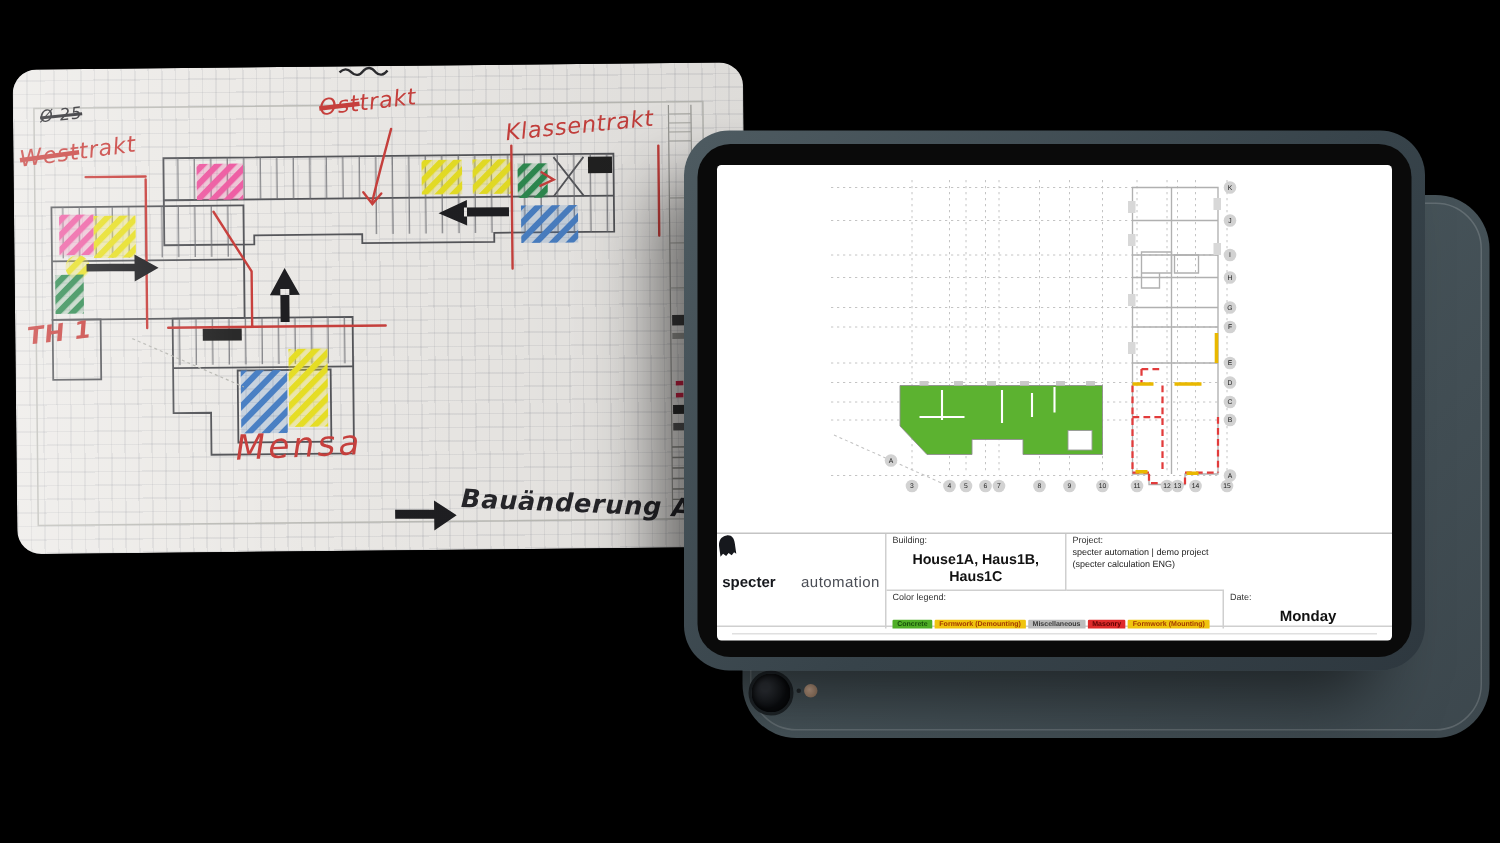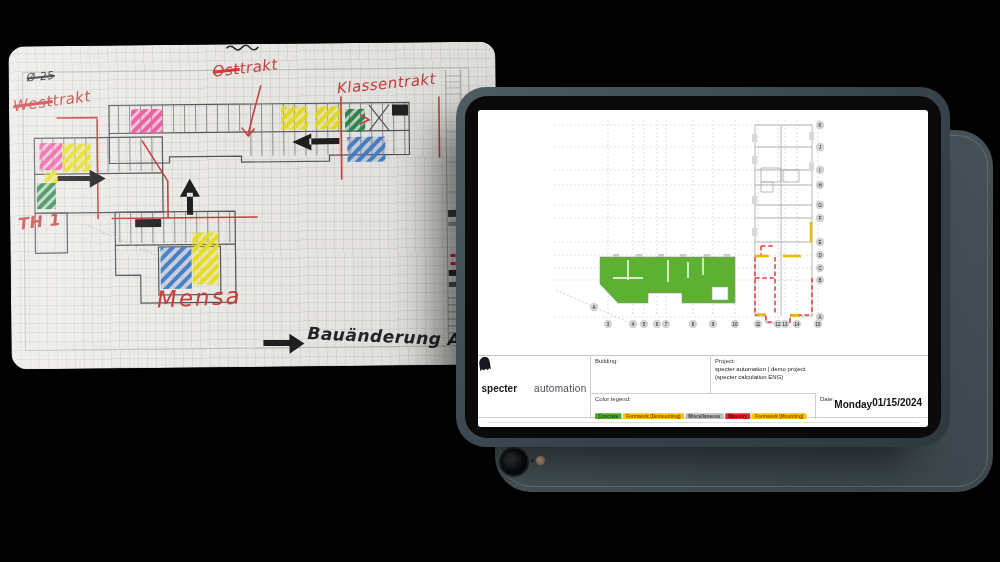--- a/index.html
+++ b/index.html
@@ -52,21 +52,21 @@
   .b-r{border-right:1px solid #cfcfcf;} .b-b{border-bottom:1px solid #cfcfcf;}
   .lbl{font-size:6px;color:#333;line-height:1.2;}
   .val{font-size:9.5px;font-weight:bold;text-align:center;margin-top:3px;color:#111;}
   .val-sm{font-size:6px;line-height:1.3;color:#222;margin-top:1px;}
   .logo-cell{grid-row:1/3;display:flex;align-items:center;justify-content:center;gap:17px;}
   .logo-bold{font-size:10px;font-weight:bold;color:#16181d;}
   .logo-light{font-size:10px;font-weight:400;color:#4a4d55;letter-spacing:.3px;}
   .chips{margin-top:2px;transform:scale(.78);transform-origin:0 50%;white-space:nowrap;}
   .chip{display:inline-block;font-size:6px;font-weight:bold;padding:1.5px 4px;margin-right:2px;
         border-radius:1px;}
-  .date-cell{display:flex;flex-direction:row;}
+  .date-cell{display:flex;flex-direction:column;}
   .date-val{text-align:center;font-size:10px;font-weight:bold;color:#111;line-height:1.35;margin-top:2px;}
 </style>
 </head>
 <body>
 
 <div class="stage">
 
   <div class="paper">
     <svg width="487" height="323" viewBox="0 0 487 323">
       <defs>
@@ -302,20 +302,21 @@
       <div class="infobar">
         <div class="cell logo-cell b-r">
           <svg width="13" height="16" viewBox="0 0 14 16" style="transform:rotate(-8deg)">
             <path d="M8,0.5 C3.5,0.5 1.5,4 1.5,8 L1.5,15 L3.6,13.2 L5.6,15 L7.6,13.2 L9.6,15 L11.6,13.2 L13,14.5 L13,7 C13,3 11.5,0.5 8,0.5 Z" fill="#16181d"></path>
           </svg>
           <span class="logo-bold">specter</span>
           <span class="logo-light">automation</span>
         </div>
         <div class="cell b-r b-b">
           <div class="lbl">Building:</div>
+          <div class="val">House1A, Haus1B, Haus1C</div>
         </div>
         <div class="cell b-b">
           <div class="lbl">Project:</div>
           <div class="val-sm">specter automation | demo project (specter calculation ENG)</div>
         </div>
         <div class="cell b-r" style="grid-column:2/4;">
           <div class="lbl">Color legend:</div>
           <div class="chips" id="legend-chips"><span class="chip" style="background: rgb(79, 174, 39); color: rgb(23, 80, 10);">Concrete</span><span class="chip" style="background: rgb(240, 196, 15); color: rgb(163, 59, 0);">Formwork (Demounting)</span><span class="chip" style="background: rgb(188, 188, 188); color: rgb(58, 58, 58);">Miscellaneous</span><span class="chip" style="background: rgb(223, 43, 43); color: rgb(94, 0, 0);">Masonry</span><span class="chip" style="background: rgb(240, 196, 15); color: rgb(163, 59, 0);">Formwork (Mounting)</span></div>
         </div>
         <div class="cell date-cell">

